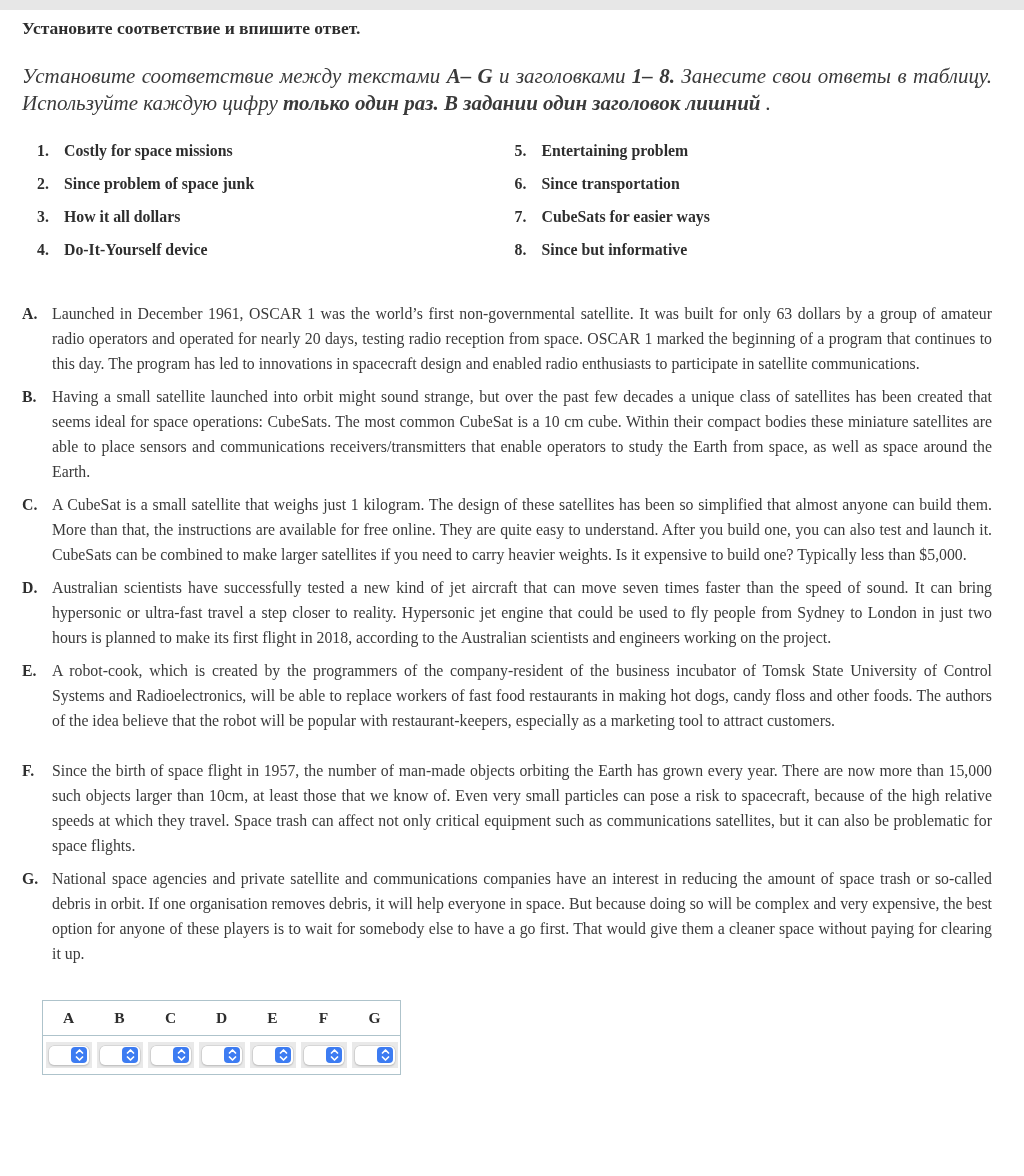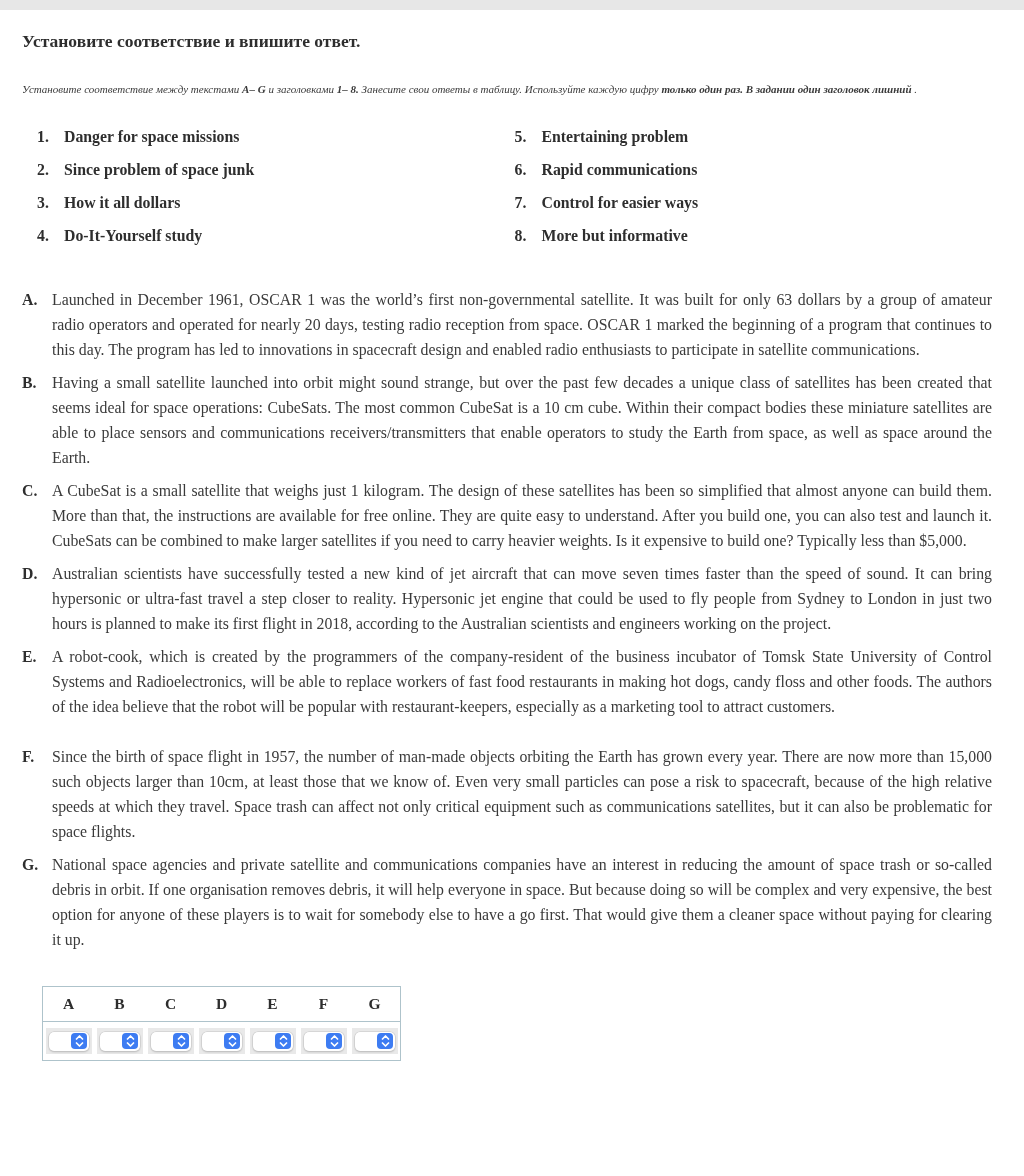--- a/index.html
+++ b/index.html
@@ -5,29 +5,29 @@
   * { margin:0; padding:0; box-sizing:border-box; }
   html,body { background:#ffffff; }
   body {
     width:1024px; height:1176px;
     font-family:"Liberation Serif","DejaVu Serif",serif;
     color:#3a3a3a;
     position:relative;
     overflow:hidden;
   }
   .top-strip { height:10px; background:#e7e7e7; width:100%; }
-  .content { padding:21px 32px 0 22px; }
+  .content { padding:8px 32px 0 22px; }
 
   .page-title {
     font-size:17.5px; font-weight:bold; color:#2e2e2e;
     margin-bottom:24px;
   }
 
   .instruction {
-    font-size:11px; font-style:italic; line-height:27px;
+    font-size:21px; font-style:italic; line-height:27px;
     text-align:justify; color:#3a3a3a;
     margin-bottom:24px;
   }
   .instruction .bold { font-weight:bold; }
 
   .headings-grid {
     display:grid; grid-template-columns:1fr 1fr;
     margin:0 0 28px 15px;
   }
   .h-item {
@@ -89,51 +89,51 @@
 <div class="content">
 
   <div class="page-title">Установите соответствие и впишите ответ.</div>
 
   <div class="instruction"><span>Установите соответствие между текстами </span><span class="bold">A– G</span><span> и заголовками </span><span class="bold">1– 8.</span><span> Занесите свои ответы в таблицу. Используйте каждую цифру </span><span class="bold">только один раз. В задании один заголовок лишний</span><span> .</span></div>
 
   <div class="headings-grid">
     <div>
       <div class="h-item">
           <span class="h-num">1.</span>
-          <span>Danger for space missions</span>
+          <span>Costly for space missions</span>
         </div>
       <div class="h-item">
           <span class="h-num">2.</span>
           <span>Since problem of space junk</span>
         </div>
       <div class="h-item">
           <span class="h-num">3.</span>
           <span>How it all dollars</span>
         </div>
       <div class="h-item">
           <span class="h-num">4.</span>
-          <span>Do-It-Yourself study</span>
+          <span>Do-It-Yourself device</span>
         </div>
     </div>
     <div>
       <div class="h-item">
           <span class="h-num">5.</span>
           <span>Entertaining problem</span>
         </div>
       <div class="h-item">
           <span class="h-num">6.</span>
-          <span>Rapid communications</span>
+          <span>Since transportation</span>
         </div>
       <div class="h-item">
           <span class="h-num">7.</span>
-          <span>Control for easier ways</span>
+          <span>CubeSats for easier ways</span>
         </div>
       <div class="h-item">
           <span class="h-num">8.</span>
-          <span>More but informative</span>
+          <span>Since but informative</span>
         </div>
     </div>
   </div>
 
   <div class="para">
       <span class="p-label">A.</span>
       <div class="p-body">Launched in December 1961, OSCAR 1 was the world’s first non-governmental satellite. It was built for only 63 dollars by a group of amateur radio operators and operated for nearly 20 days, testing radio reception from space. OSCAR 1 marked the beginning of a program that continues to this day. The program has led to innovations in spacecraft design and enabled radio enthusiasts to participate in satellite communications.</div>
     </div>
   <div class="para">
       <span class="p-label">B.</span>

